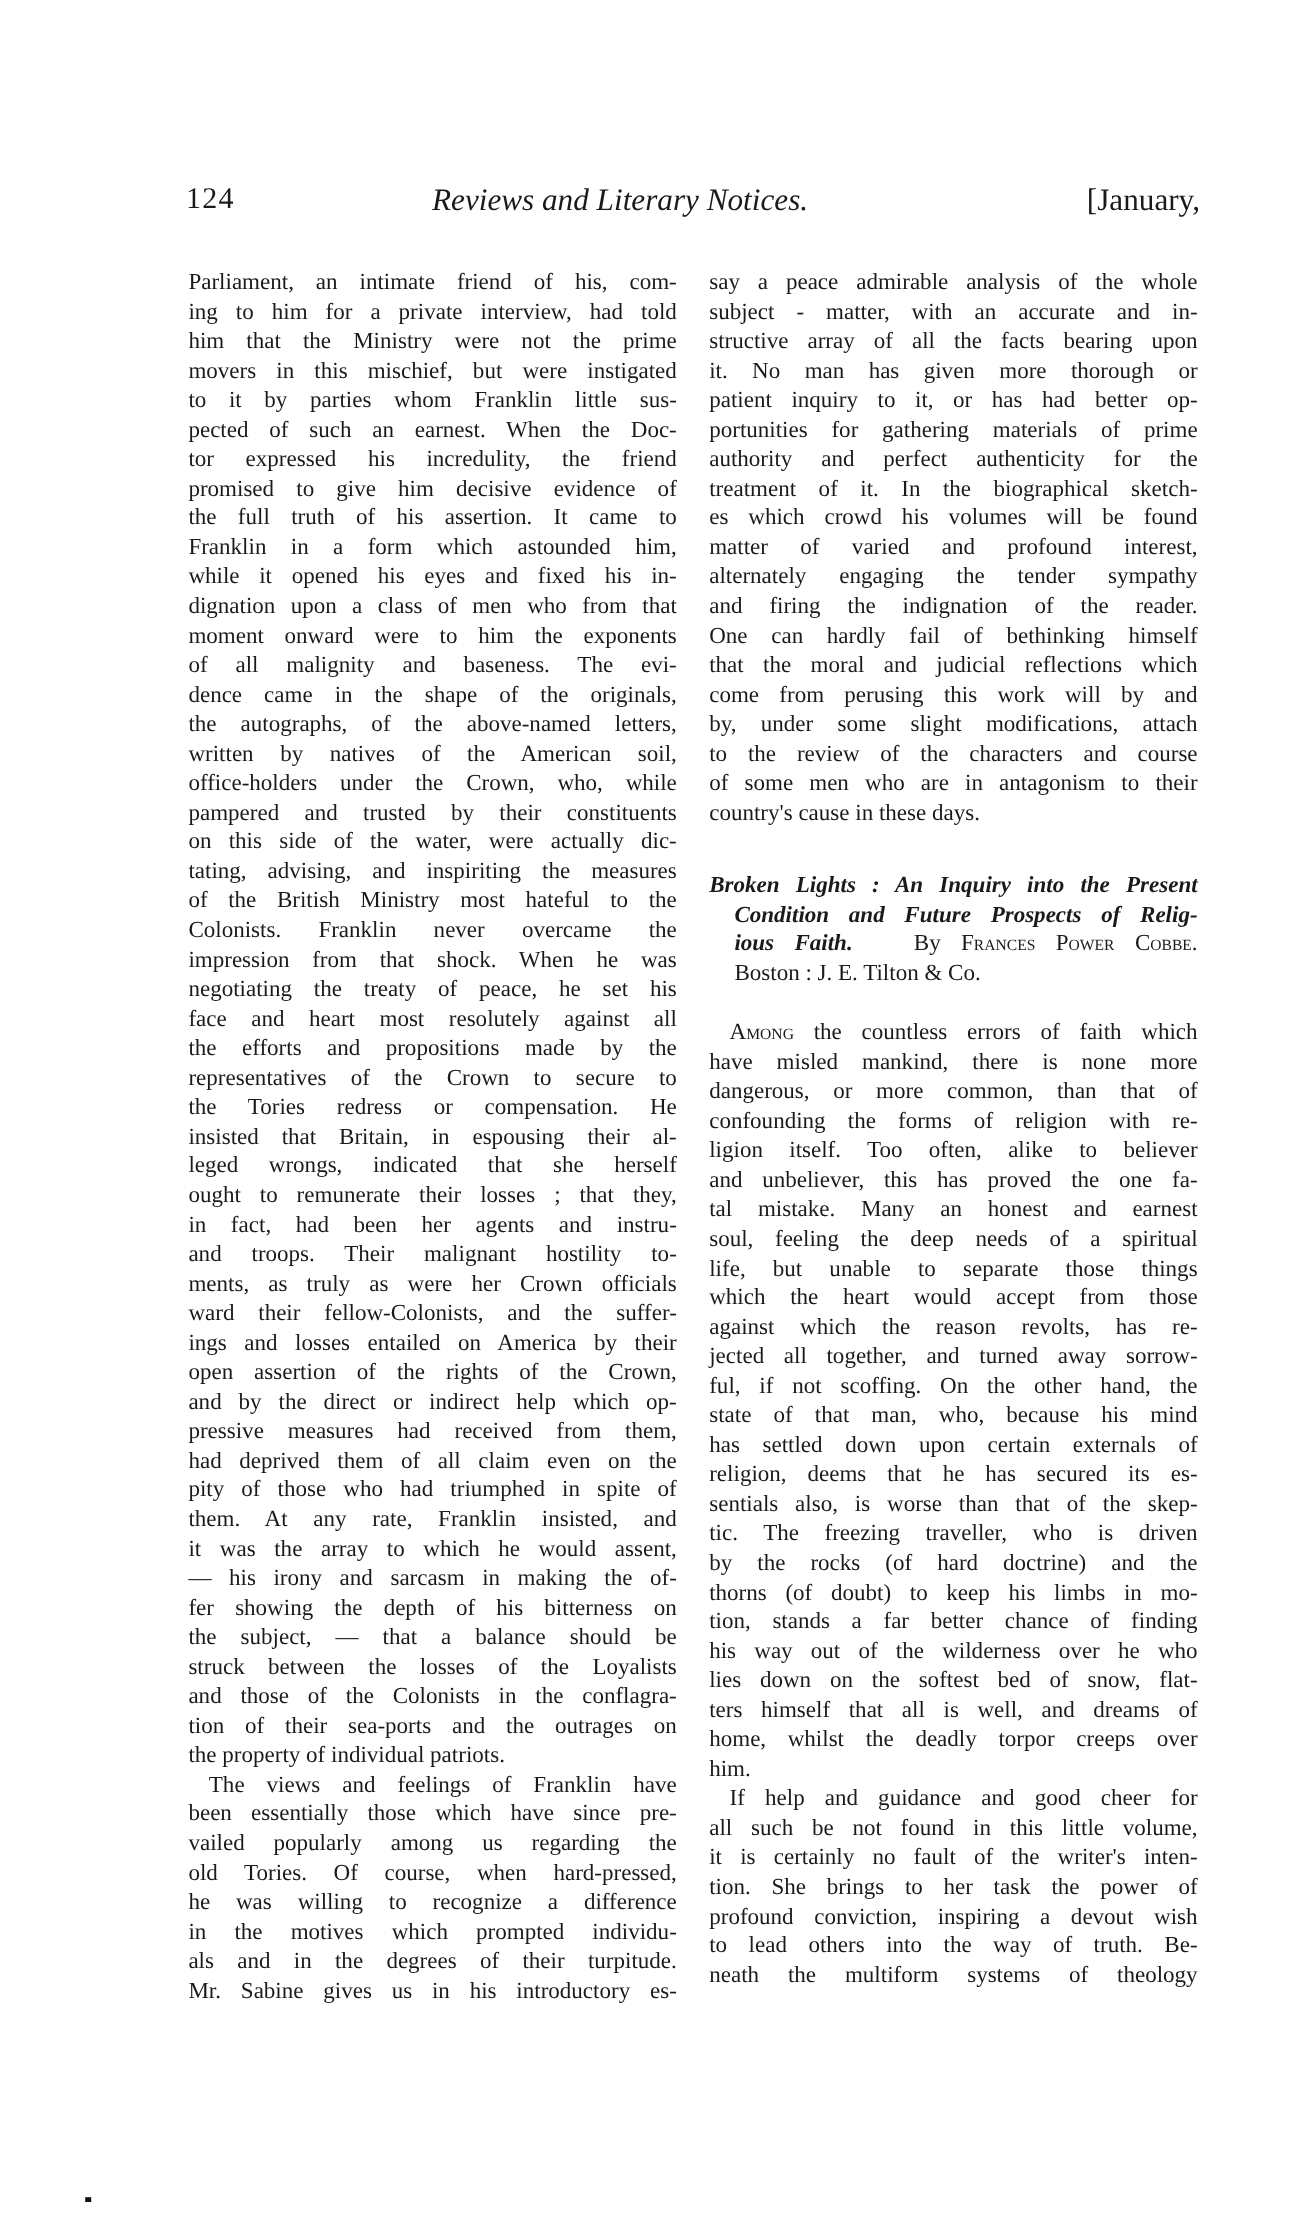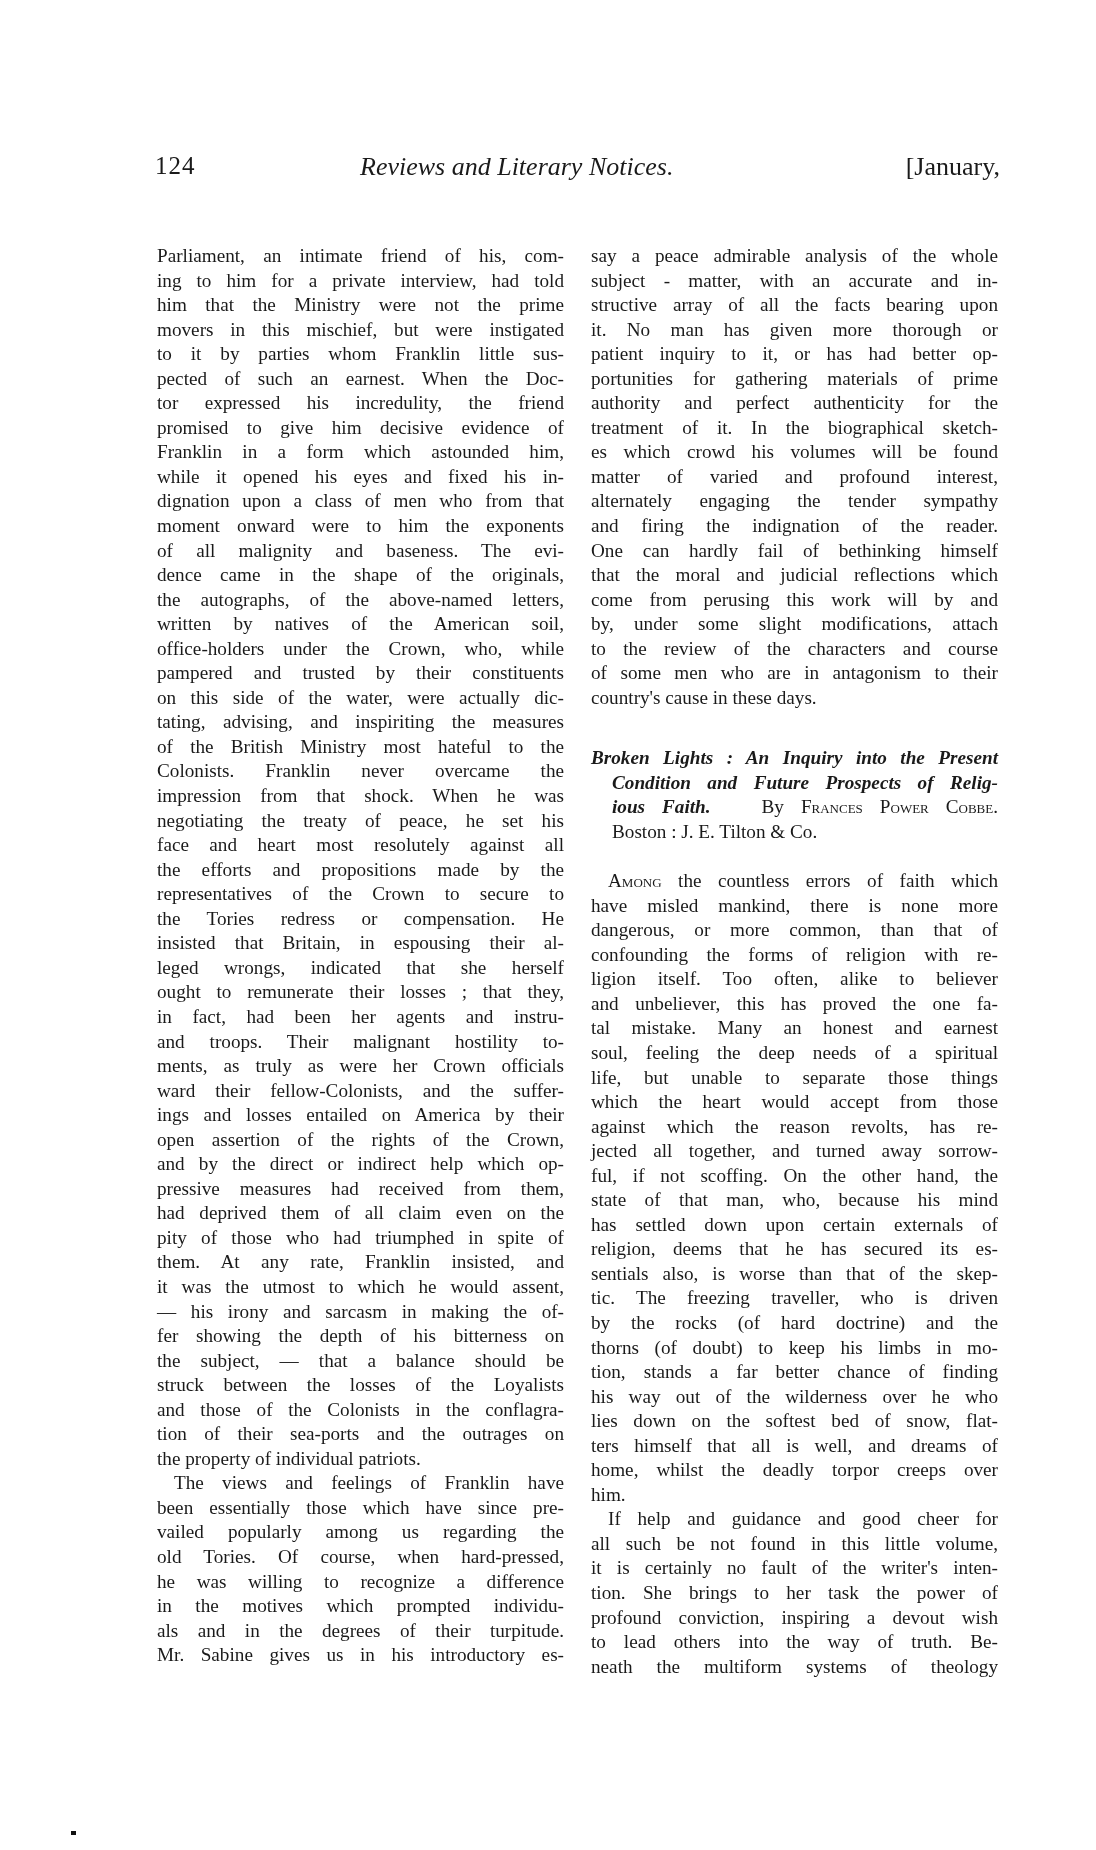--- a/index.html
+++ b/index.html
@@ -2,21 +2,21 @@
 <html><head>
 <meta charset="utf-8">
 <style>
   html, body { margin: 0; padding: 0; background: #ffffff; }
   body { width: 1096px; height: 1850px; position: relative; overflow: hidden;
          font-family: "Liberation Serif", "DejaVu Serif", serif; color: #1a1a1a; }
   .header { position: absolute; top: 152px; left: 155px; width: 845px; height: 40px; }
   .page-num { position: absolute; left: 0; top: 0; font-size: 25px; letter-spacing: 1px; }
   .running-title { position: absolute; left: 205px; top: 0; font-size: 26px; font-style: italic; }
   .running-date { position: absolute; right: 0; top: 0; font-size: 26px; }
-  .col { position: absolute; top: 224px; width: 407px; font-size: 19.2px; line-height: 24.55px; margin-top: 20px; }
+  .col { position: absolute; top: 224px; width: 407px; font-size: 19.2px; line-height: 24.55px; }
   .col-left { left: 157px; }
   .col-right { left: 591px; }
   .line { display: block; text-align: justify; text-align-last: justify; white-space: nowrap; height: 24.55px; }
   .line.last { text-align-last: left; }
   .line.indent { padding-left: 17px; }
   .line.hang { padding-left: 21px; }
   .gap { display: block; height: 24.55px; }
   .gap-big { display: block; height: 36px; }
   .italic { font-style: italic; font-weight: bold; }
   .sc { font-variant: small-caps; }
@@ -34,20 +34,21 @@
 <div class="col col-left">
   <div>
     <span class="line">Parliament, an intimate friend of his, com-</span>
     <span class="line">ing to him for a private interview, had told</span>
     <span class="line">him that the Ministry were not the prime</span>
     <span class="line">movers in this mischief, but were instigated</span>
     <span class="line">to it by parties whom Franklin little sus-</span>
     <span class="line">pected of such an earnest.  When the Doc-</span>
     <span class="line">tor expressed his incredulity, the friend</span>
     <span class="line">promised to give him decisive evidence of</span>
+    <span class="line">the full truth of his assertion.  It came to</span>
     <span class="line">Franklin in a form which astounded him,</span>
     <span class="line">while it opened his eyes and fixed his in-</span>
     <span class="line">dignation upon a class of men who from that</span>
     <span class="line">moment onward were to him the exponents</span>
     <span class="line">of all malignity and baseness.  The evi-</span>
     <span class="line">dence came in the shape of the originals,</span>
     <span class="line">the autographs, of the above-named letters,</span>
     <span class="line">written by natives of the American soil,</span>
     <span class="line">office-holders under the Crown, who, while</span>
     <span class="line">pampered and trusted by their constituents</span>
@@ -68,21 +69,21 @@
     <span class="line">and troops.  Their malignant hostility to-</span>
     <span class="line">ments, as truly as were her Crown officials</span>
     <span class="line">ward their fellow-Colonists, and the suffer-</span>
     <span class="line">ings and losses entailed on America by their</span>
     <span class="line">open assertion of the rights of the Crown,</span>
     <span class="line">and by the direct or indirect help which op-</span>
     <span class="line">pressive measures had received from them,</span>
     <span class="line">had deprived them of all claim even on the</span>
     <span class="line">pity of those who had triumphed in spite of</span>
     <span class="line">them.  At any rate, Franklin insisted, and</span>
-    <span class="line">it was the utmost to which he would assent,</span>
+    <span class="line">it was the array to which he would assent,</span>
     <span class="line">— his irony and sarcasm in making the of-</span>
     <span class="line">fer showing the depth of his bitterness on</span>
     <span class="line">the subject, — that a balance should be</span>
     <span class="line">struck between the losses of the Loyalists</span>
     <span class="line">and those of the Colonists in the conflagra-</span>
     <span class="line">tion of their sea-ports and the outrages on</span>
     <span class="line last">the property of individual patriots.</span>
   </div>
   <div>
     <span class="line indent">The views and feelings of Franklin have</span>

